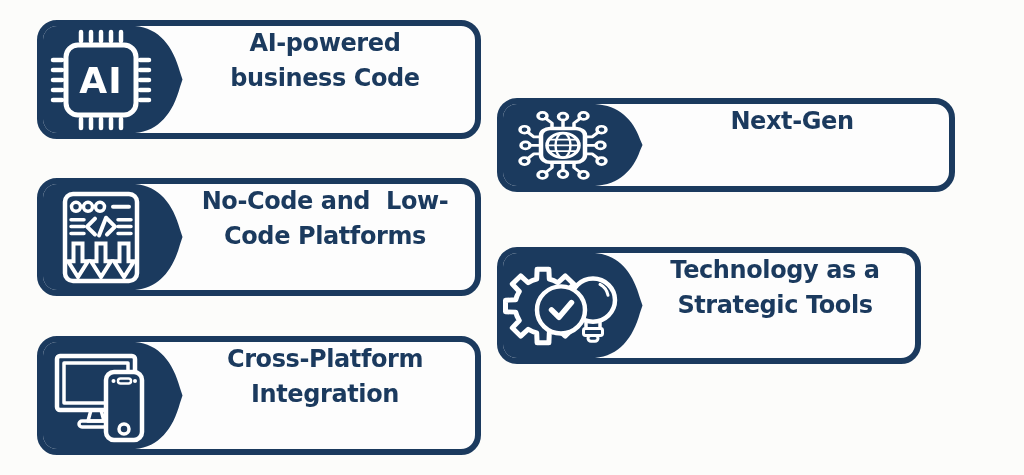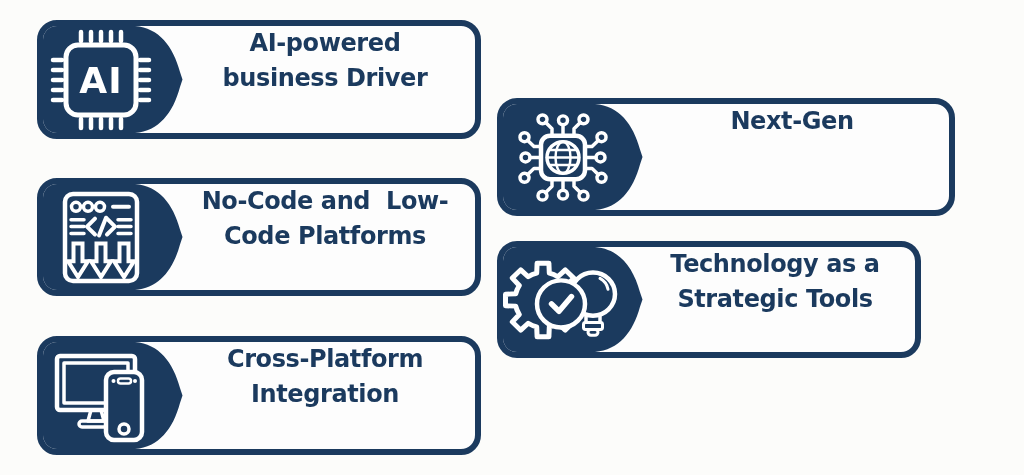--- a/index.html
+++ b/index.html
@@ -21,22 +21,22 @@
   .card{
     position:absolute;
     background:var(--card-fill);
     border:6px solid var(--accent-navy);
     border-radius:20px;
     overflow:hidden;
   }
   .card-1{left:37px;top:20px;width:444px;height:119px}
   .card-2{left:37px;top:178px;width:444px;height:118px}
   .card-3{left:37px;top:336px;width:444px;height:119px}
-  .card-4{left:497px;top:98px;width:458px;height:118px}
-  .card-5{left:497px;top:241px;width:424px;height:117px}
+  .card-4{left:497px;top:98px;width:458px;height:94px}
+  .card-5{left:497px;top:247px;width:424px;height:117px}
   .badge{
     position:absolute;left:0;top:0;bottom:0;width:140px;
   }
   .badge svg{display:block;width:140px;height:100%}
   .label{
     position:absolute;left:140px;right:8px;top:0;bottom:0;
     display:flex;flex-direction:column;align-items:center;
     text-align:center;
     color:var(--accent-navy);
     font-weight:700;
@@ -80,21 +80,21 @@
           <text x="50" y="63" text-anchor="middle" class="chip-text">AI</text>
           <path class="st w45 fn" d="M30 2V11 M40 2V11 M50 2V11 M60 2V11 M70 2V11"></path>
           <path class="st w45 fn" d="M30 89V98 M40 89V98 M50 89V98 M60 89V98 M70 89V98"></path>
           <path class="st w45 fn" d="M2 30H11 M2 40H11 M2 50H11 M2 60H11 M2 70H11"></path>
           <path class="st w45 fn" d="M89 30H98 M89 40H98 M89 50H98 M89 60H98 M89 70H98"></path>
         </g>
       </svg>
     </div>
     <div class="label">
       <span>AI-powered</span>
-      <span>business Driver</span>
+      <span>business Code</span>
     </div>
   </div>
 
   <div class="card card-3">
     <div class="badge">
       <svg viewBox="0 0 140 107" preserveAspectRatio="none">
         <path class="fi" d="M0 0 H92 C116 2 130 20 137 46 L139.5 53.5 L137 61 C130 87 116 105 92 107 H0 Z"></path>
         <g transform="translate(8,4)">
           <rect x="6" y="10" width="78" height="54" rx="3" class="st w45 fn"></rect>
           <rect x="13" y="17" width="64" height="40" class="st w35 fn"></rect>

